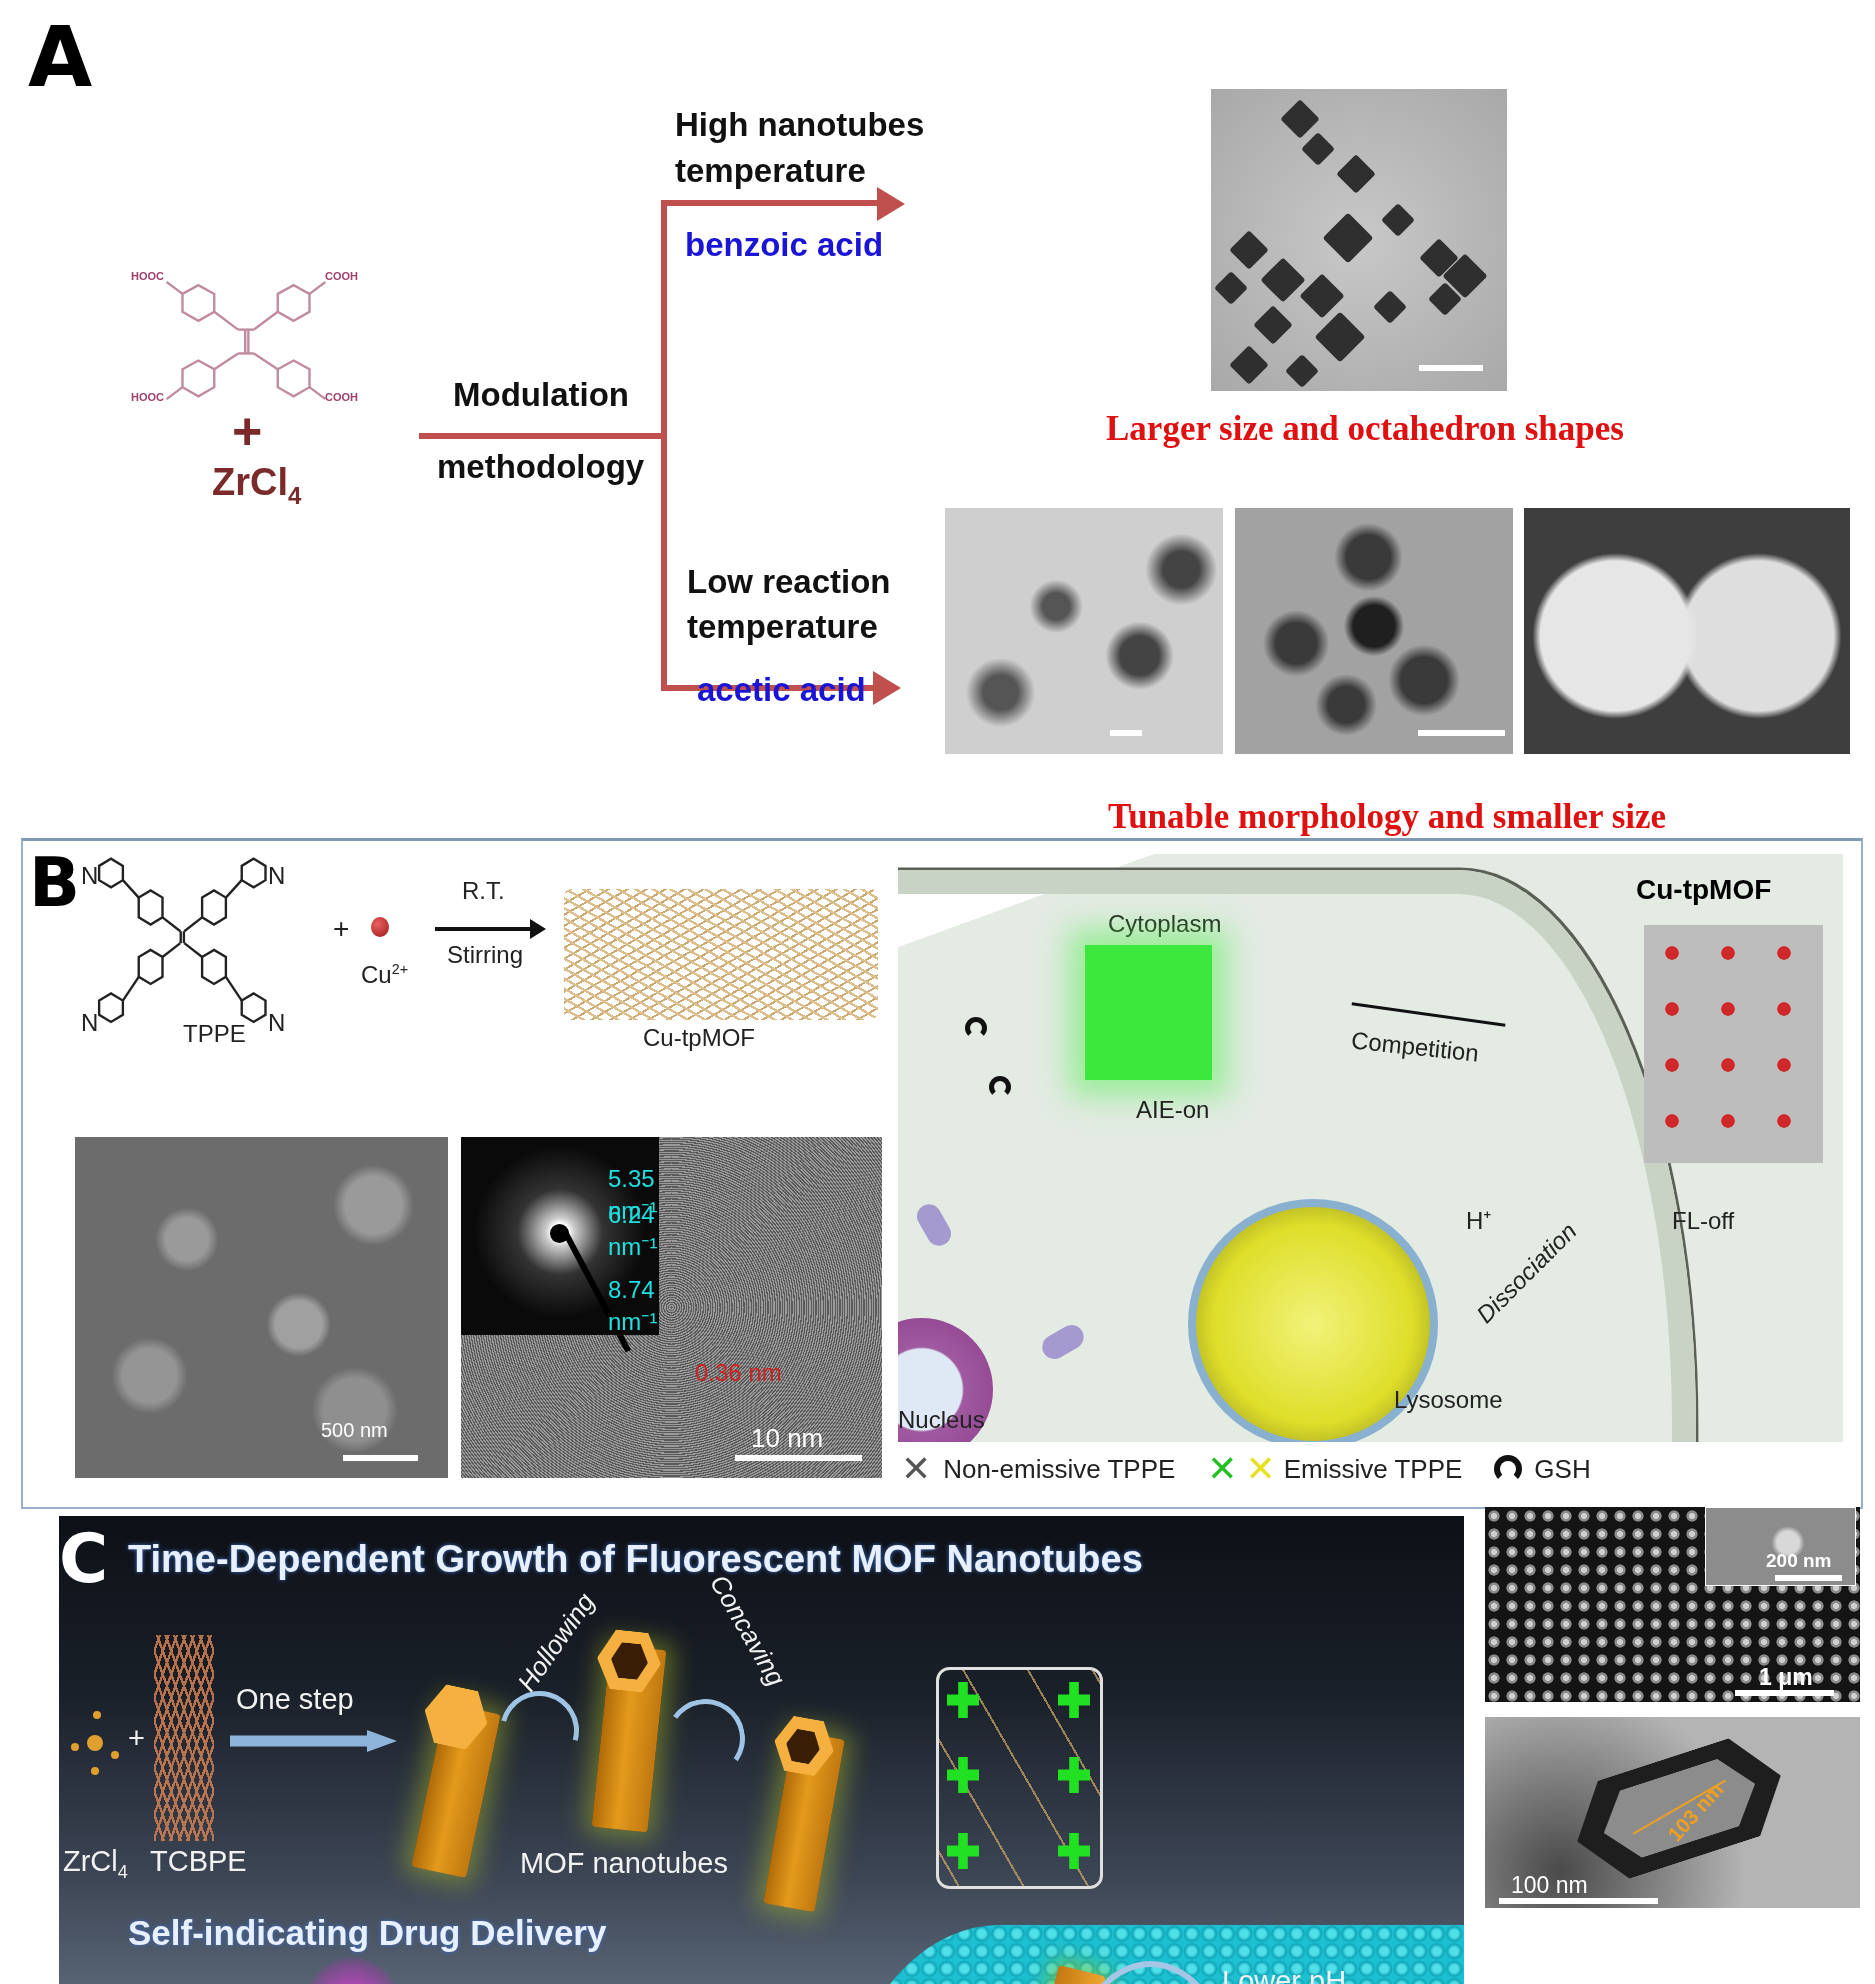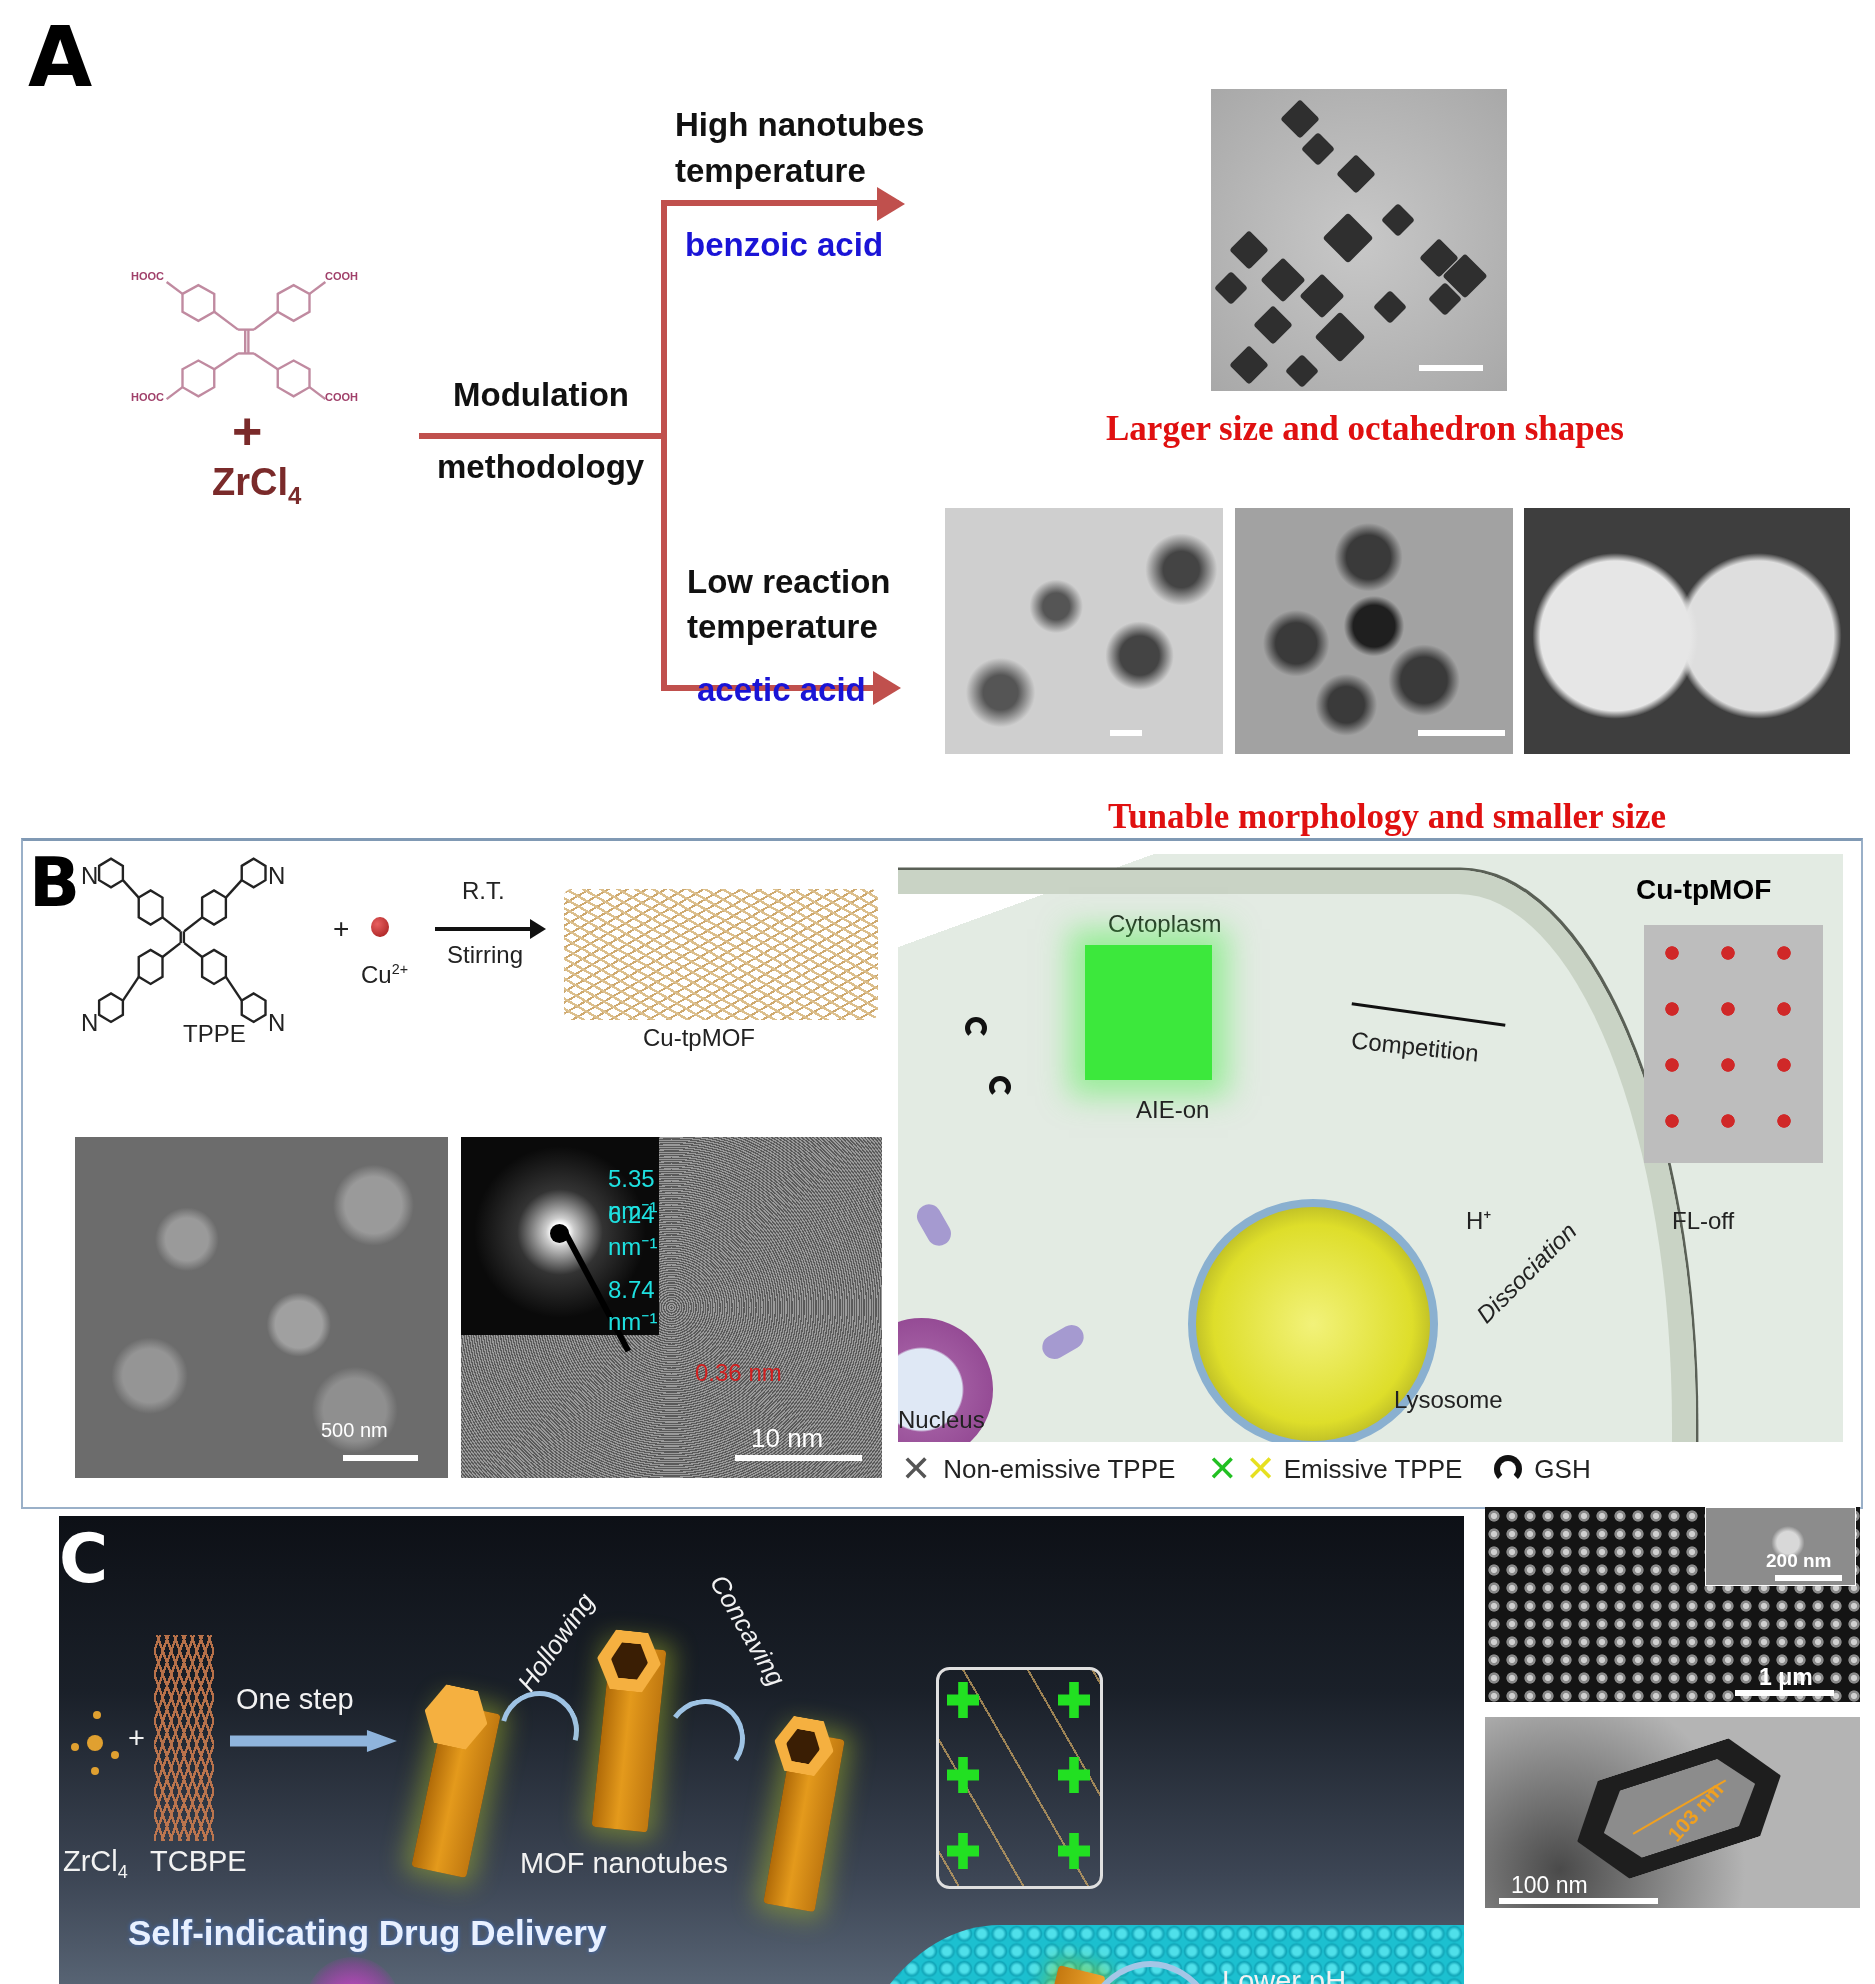--- a/index.html
+++ b/index.html
@@ -220,20 +220,21 @@
     <span class="legend-text">Emissive TPPE</span>
   </div>
   <div style="display:flex; align-items:center; gap:12px;">
     <span style="display:inline-block; width:28px; height:28px; border-radius:50%; border:6.4px solid #111; border-bottom-color:transparent;"></span>
     <span class="legend-text">GSH</span>
   </div>
 </div>
 
 <div class="abs c-dark">
   <div class="abs panel-letter c-letter" style="left:0px; top:4px;">C</div>
+  <div class="abs c-title" style="left:69px; top:22px;">Time-Dependent Growth of Fluorescent MOF Nanotubes</div>
 
   <div class="abs" style="left:12px; top:195px; width:48px; height:64px;">
     <div class="abs" style="left:16px; top:24px; width:16px; height:16px; border-radius:50%; background:#e0a030;"></div>
     <div class="abs" style="left:22px; top:0px; width:8px; height:8px; border-radius:50%; background:#e0a030;"></div>
     <div class="abs" style="left:0px; top:32px; width:8px; height:8px; border-radius:50%; background:#e0a030;"></div>
     <div class="abs" style="left:40px; top:40px; width:8px; height:8px; border-radius:50%; background:#e0a030;"></div>
     <div class="abs" style="left:20px; top:56px; width:8px; height:8px; border-radius:50%; background:#e0a030;"></div>
   </div>
   <div class="abs c-label" style="left:69px; top:206px;">+</div>
   <div class="abs" style="left:95px; top:119px; width:60px; height:206px; background: repeating-linear-gradient(70deg, #d48050 0 2.4px, transparent 2.4px 8px), repeating-linear-gradient(-70deg, #d48050 0 2.4px, transparent 2.4px 8px); opacity:0.85;"></div>

